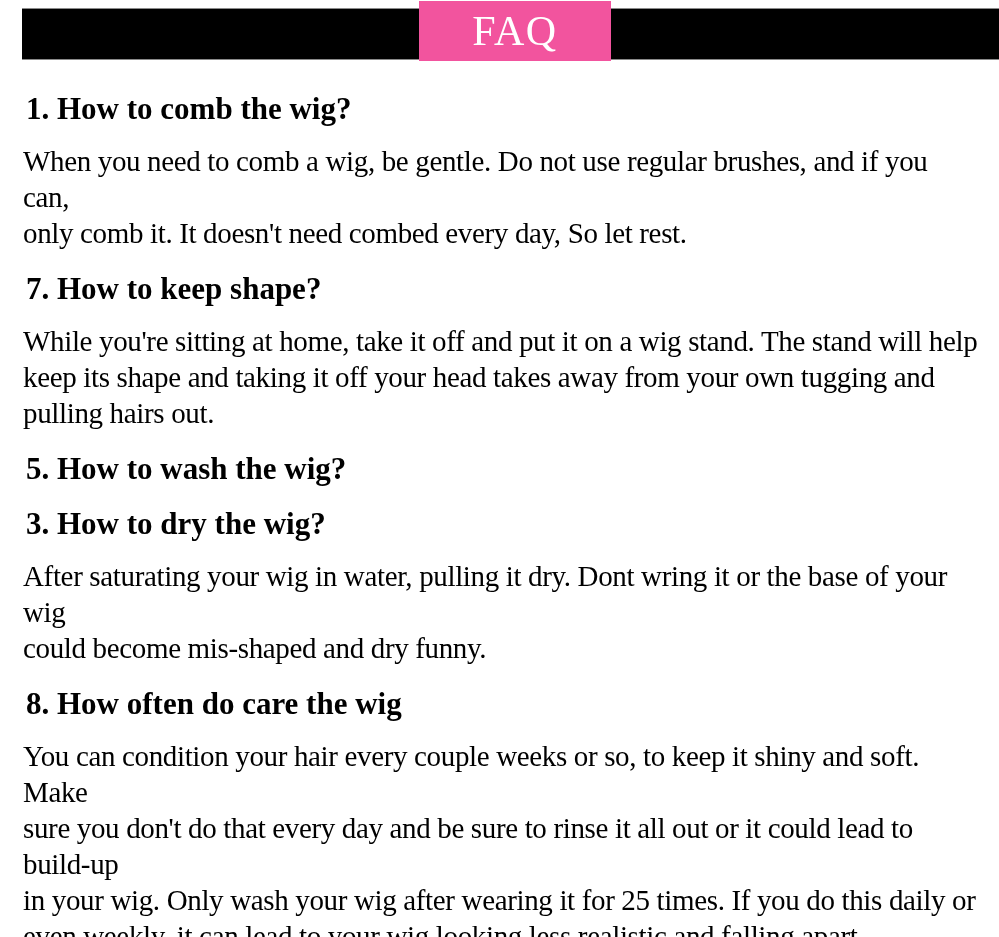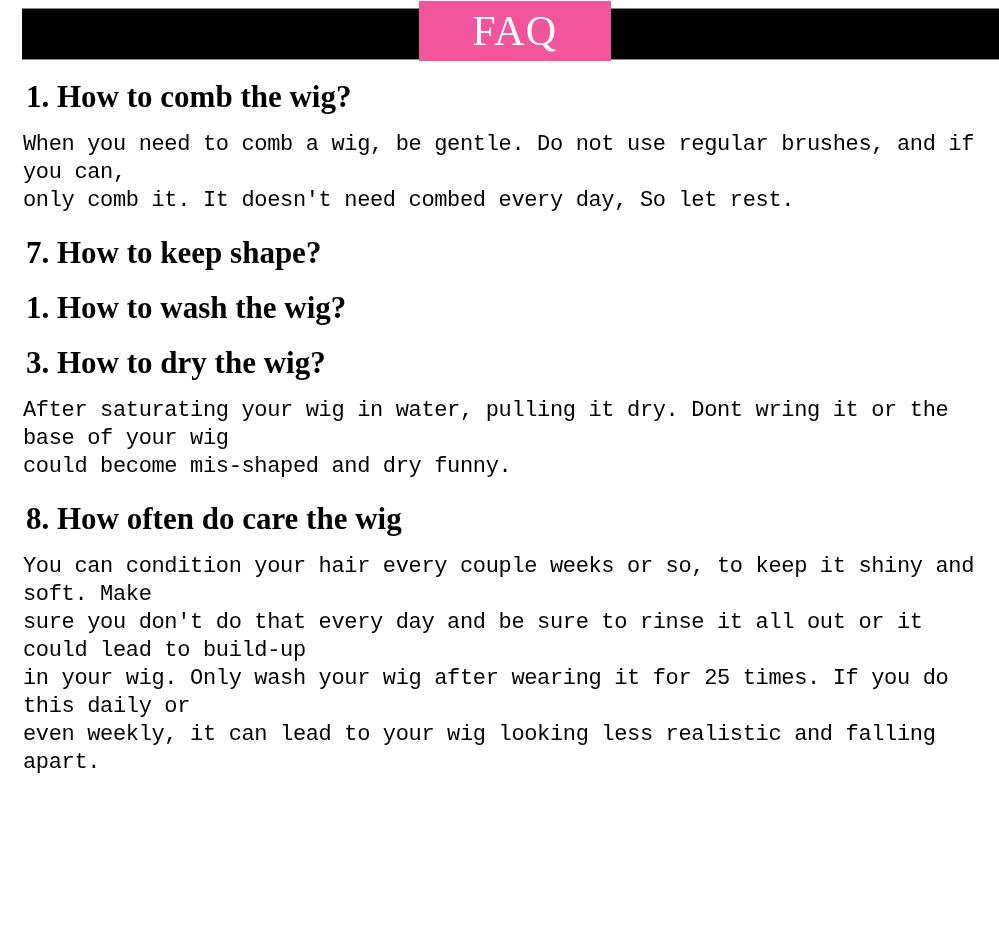--- a/index.html
+++ b/index.html
@@ -44,36 +44,36 @@
     font-family: "Liberation Serif", serif;
   }
 
   
   .content {
     position: absolute;
     top: 80px;
     left: 23px;
     right: 20px;
   }
-  .faq-section { margin: 0 0 21px 0; }
+  .faq-section { margin: 12px 0 21px 0; }
   .faq-section h2 {
     font-size: 31px;
     line-height: 34px;
     font-weight: 700;
     margin: 0 0 17px 0;
     text-indent: 3px;
     font-family: "Liberation Serif", serif;
   }
   .faq-section p {
-    font-size: 22px;
-    line-height: 28px;
+    font-size: 29px;
+    line-height: 36px;
     margin: 0;
     letter-spacing: -0.35px;
     white-space: pre-line;
-    font-family: Liberation Mono, monospace;
+    font-family: Liberation Serif, serif;
   }
 </style>
 </head>
 <body>
 
 <header class="header">
   <div class="black-bar"></div>
   <div class="faq-badge" style="background-color: rgb(242, 84, 158);">
     <span class="faq-title">FAQ</span>
   </div>
@@ -82,24 +82,27 @@
 <main class="content">
 
   <section class="faq-section">
     <h2>1. How to comb the wig?</h2>
     <p>When you need to comb a wig, be gentle. Do not use regular brushes, and if you can,
 only comb it. It doesn't need combed every day, So let rest.</p>
   </section>
 
   <section class="faq-section">
     <h2>7. How to keep shape?</h2>
+    <p>While you're sitting at home, take it off and put it on a wig stand. The stand will help
+keep its shape and taking it off your head takes away from your own tugging and
+pulling hairs out.</p>
   </section>
 
   <section class="faq-section">
-    <h2>1. How to wash the wig?</h2>
+    <h2>5. How to wash the wig?</h2>
   </section>
 
   <section class="faq-section">
     <h2>3. How to dry the wig?</h2>
     <p>After saturating your wig in water, pulling it dry. Dont wring it or the base of your wig
 could become mis-shaped and dry funny.</p>
   </section>
 
 
   <section class="faq-section">

